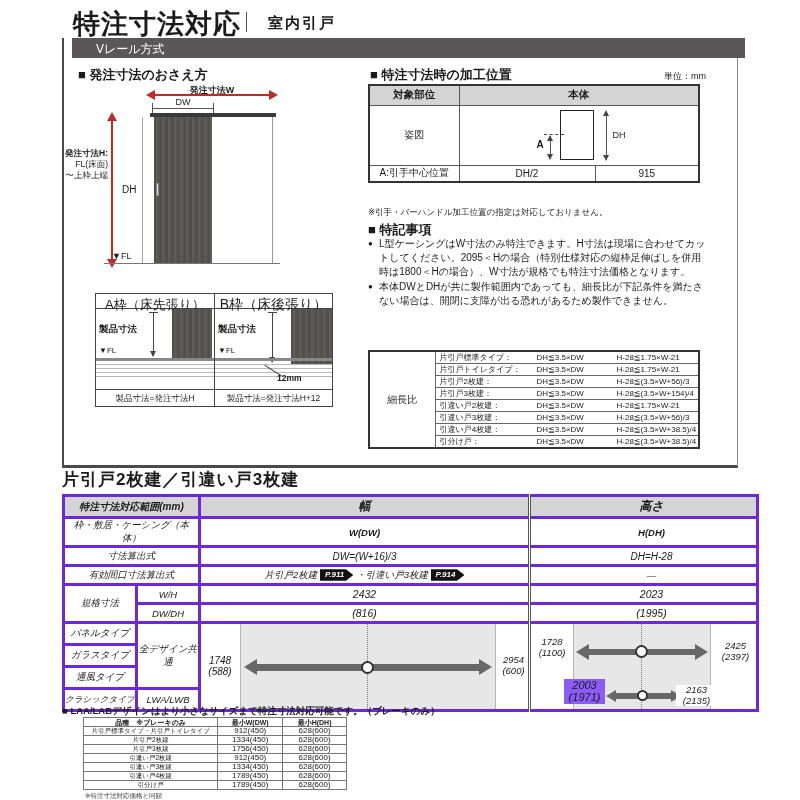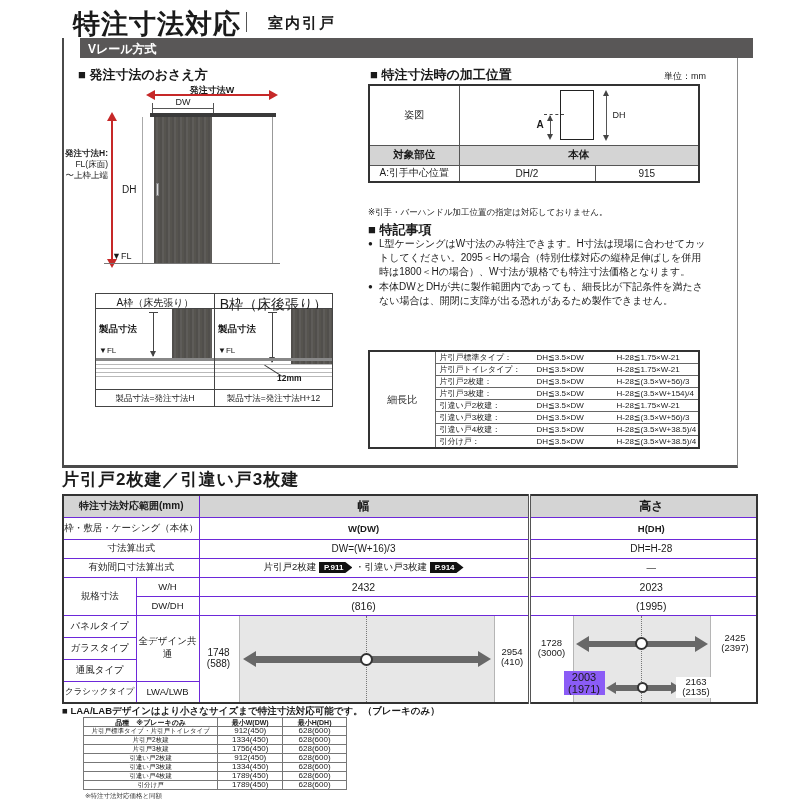--- a/index.html
+++ b/index.html
@@ -12,22 +12,22 @@
   .abs { position: absolute; }
 
   
   .page-title { left:73px; top:6px; font-size:27px; font-weight:bold; letter-spacing:1px; }
   .title-div { left:246px; top:12px; width:1px; height:20px; background:#555; }
   .page-subtitle { left:268px; top:14px; font-size:15px; font-weight:bold; letter-spacing:2px; }
 
   
   .vbox { left:62px; top:38px; width:676px; height:430px; border-left:2px solid #4a4a4a;
           border-right:1px solid #8a8a8a; border-bottom:3px solid #4a4a4a; background:#fff; }
-  .vbox-bar { position:absolute; left:16px; top:0; width:100%; height:20px; background:#595757;
-              color:#fff; font-size:12px; font-weight:bold; padding:3px 0 0 8px; }
+  .vbox-bar { position:absolute; left:8px; top:0; width:100%; height:20px; background:#595757;
+              color:#fff; font-size:12px; font-weight:normal; padding:3px 0 0 24px; }
   .sec-title { font-size:13px; font-weight:bold; }
 
   
   .tri { position:absolute; width:0; height:0; }
   .tu-red { border-left:5px solid transparent; border-right:5px solid transparent; border-bottom:9px solid #c62828; }
   .td-red { border-left:5px solid transparent; border-right:5px solid transparent; border-top:9px solid #c62828; }
   .tl-red { border-top:5px solid transparent; border-bottom:5px solid transparent; border-right:9px solid #c62828; }
   .tr-red { border-top:5px solid transparent; border-bottom:5px solid transparent; border-left:9px solid #c62828; }
   .tu-s { border-left:3px solid transparent; border-right:3px solid transparent; border-bottom:6px solid #444; }
   .td-s { border-left:3px solid transparent; border-right:3px solid transparent; border-top:6px solid #444; }
@@ -58,21 +58,21 @@
   
   .stable { position:absolute; left:368px; top:350px; width:332px; border:2px solid #333; }
   .stable td { border:1px solid #666; font-size:8px; height:12px; padding:0 0 0 4px; }
   .stable td.slabel { width:66px; text-align:center; font-size:10px; padding:4px; }
   .stype { display:inline-block; width:97px; }
   .sf1 { display:inline-block; width:80px; }
 
   
   .rheading { left:62px; top:468px; font-size:17px; font-weight:bold; letter-spacing:1px; }
   .rtable { position:absolute; left:62px; top:494px; width:694px; border:2px solid #333; table-layout:fixed; }
-  .rtable th, .rtable td { border:1px solid #6d28d9; font-size:9.5px; text-align:center; overflow:hidden; }
+  .rtable th, .rtable td { border:3px solid #6d28d9; font-size:9.5px; text-align:center; overflow:hidden;font-style:italic; }
   .rtable th { background:#d4d4d4; }
   .rtable .hcol { border-left:3px double #555;padding-left:16px; }
   .big { font-size:13px; font-weight:bold; }
   .diag-cell { position:relative; padding:0; }
   .band { position:absolute; top:0; bottom:0; background:#e7e7e7; border-left:1px solid #b5b5b5; border-right:1px solid #b5b5b5; }
   .shaft { position:absolute; background:#686868; }
   .rlabel { position:absolute; font-size:10px; line-height:1.12; text-align:center; }
 
   
   .laa-note { left:62px; top:705px; font-size:9.5px; font-weight:bold; }
@@ -123,21 +123,21 @@
       <div>発注寸法H:</div>
       <div style="font-weight:normal;">FL(床面)</div>
       <div style="font-weight:normal;">〜上枠上端</div>
     </div>
     <div class="abs f9" style="left:48px; top:213px;">▼FL</div>
     <div class="abs" style="left:40px; top:225px; width:176px; height:1px; background:#777;"></div>
 
     <div class="abs" style="left:31px; top:255px; width:238px; height:114px; border:1px solid #444; display:flex;">
 
       <div style="width:119px; border-right:1px solid #444; position:relative;">
-        <div style="height:15px; border-bottom:1px solid #444; text-align:center; font-size:10px; padding-top:2px;">A枠（床先張り）</div>
+        <div style="height:15px; border-bottom:1px solid #444; text-align:center; font-size:13px; padding-top:2px;">A枠（床先張り）</div>
         <div style="position:relative; height:80px;">
           <div class="abs bold" style="left:3px; top:14px; font-size:9.5px;">製品寸法</div>
           <div class="abs" style="left:57px; top:3px; width:1px; height:44px; background:#444;"></div>
           <div class="abs" style="left:53px; top:3px; width:9px; height:1px; background:#444;"></div>
           <div class="abs tri td-s" style="left:54px; top:42px;"></div>
           <div class="abs wood" style="left:76px; top:0; width:40px; height:49px;"></div>
           <div class="abs f8" style="left:3px; top:37px;">▼FL</div>
           <div class="abs" style="left:0; top:49px; width:100%; height:3px; background:#888;"></div>
           <div class="abs" style="left:0; top:55px; width:100%; height:14px; background:repeating-linear-gradient(180deg,#b9b9b9 0 1px,transparent 1px 4px);"></div>
         </div>
@@ -161,39 +161,39 @@
         <div style="height:17px; border-top:1px solid #444; text-align:center; font-size:8.5px; padding-top:3px;">製品寸法=発注寸法H+12</div>
       </div>
     </div>
 
     <div class="abs sec-title" style="left:306px; top:28px;">■ 特注寸法時の加工位置</div>
     <div class="abs f9" style="left:600px; top:32px;">単位：mm</div>
   </div>
 
   <table class="mtable">
     <tbody>
-        <tr style="height:60px;">
+        <tr style="height:20px;">
+      <th style="width:90px;">対象部位</th>
+      <th colspan="2">本体</th>
+    </tr>
+    <tr style="height:60px;">
       <td>姿図</td>
       <td colspan="2" style="position:relative; padding:0;">
         <div class="abs" style="left:100px; top:4px; width:34px; height:50px; border:1.5px solid #222; background:#fff;"></div>
         <div class="abs" style="left:146px; top:6px; width:1px; height:47px; background:#555;"></div>
         <div class="abs tri tu-s" style="left:143px; top:4px;"></div>
         <div class="abs tri td-s" style="left:143px; top:49px;"></div>
         <div class="abs f9" style="left:153px; top:24px;">DH</div>
         <div class="abs" style="left:84px; top:28px; width:20px; border-top:1px dashed #444;"></div>
         <div class="abs" style="left:90px; top:30px; width:1px; height:22px; background:#555;"></div>
         <div class="abs tri tu-s" style="left:87px; top:29px;"></div>
         <div class="abs tri td-s" style="left:87px; top:48px;"></div>
         <div class="abs bold f10" style="left:77px; top:33px;">A</div>
       </td>
     </tr>
-    <tr style="height:20px;">
-      <th style="width:90px;">対象部位</th>
-      <th colspan="2">本体</th>
-    </tr>
     <tr style="height:17px;">
       <td>A:引手中心位置</td>
       <td>DH/2</td>
       <td>915</td>
     </tr>
   </tbody>
     </table>
   <div class="abs mnote">※引手・バーハンドル加工位置の指定は対応しておりません。</div>
 
   <div class="abs sec-title" style="left:368px; top:221px;">■ 特記事項</div>
@@ -287,33 +287,33 @@
         <div class="shaft" style="left:55px; top:40px; width:224px; height:7px;"></div>
         <div class="abs tri tl-big" style="left:43px; top:35px;"></div>
         <div class="abs tri tr-big" style="left:278px; top:35px;"></div>
         <div class="knob" style="left:160px; top:37px; width:13px; height:13px;"></div>
         <div class="rlabel" style="left:0; top:31px; width:38px;">
           <div>1748</div>
           <div>(588)</div>
         </div>
         <div class="rlabel" style="left:296px; top:31px; width:33px; font-size:9.5px;">
           <div>2954</div>
-          <div>(410)</div>
+          <div>(600)</div>
         </div>
       </td>
       <td rowspan="4" class="diag-cell hcol">
         <div class="band" style="left:42px; width:138px;"></div>
         <div class="abs dotline-v" style="left:110px; top:0; bottom:0;"></div>
         <div class="shaft" style="left:56px; top:25px; width:108px; height:6px;"></div>
         <div class="abs tri tl-big" style="left:45px; top:20px;"></div>
         <div class="abs tri tr-big" style="left:164px; top:20px;"></div>
         <div class="knob" style="left:104px; top:21px; width:13px; height:13px;"></div>
-        <div class="rlabel" style="left:0; top:22px; width:42px; font-size:9.5px;">
+        <div class="rlabel" style="left:0; top:13px; width:42px; font-size:9.5px;">
           <div>1728</div>
-          <div>(3000)</div>
+          <div>(1100)</div>
         </div>
         <div class="rlabel" style="left:183px; top:17px; width:43px; font-size:9.5px;">
           <div>2425</div>
           <div>(2397)</div>
         </div>
         <div class="shaft" style="left:84px; top:69px; width:56px; height:6px;"></div>
         <div class="abs tri tl-mid" style="left:75px; top:66px;"></div>
         <div class="abs tri tr-mid" style="left:140px; top:66px;"></div>
         <div class="knob" style="left:106px; top:66px; width:11px; height:11px;"></div>
         <div class="rlabel" style="left:33px; top:55px; width:41px; font-size:11px; background:#8b5cf6;">

